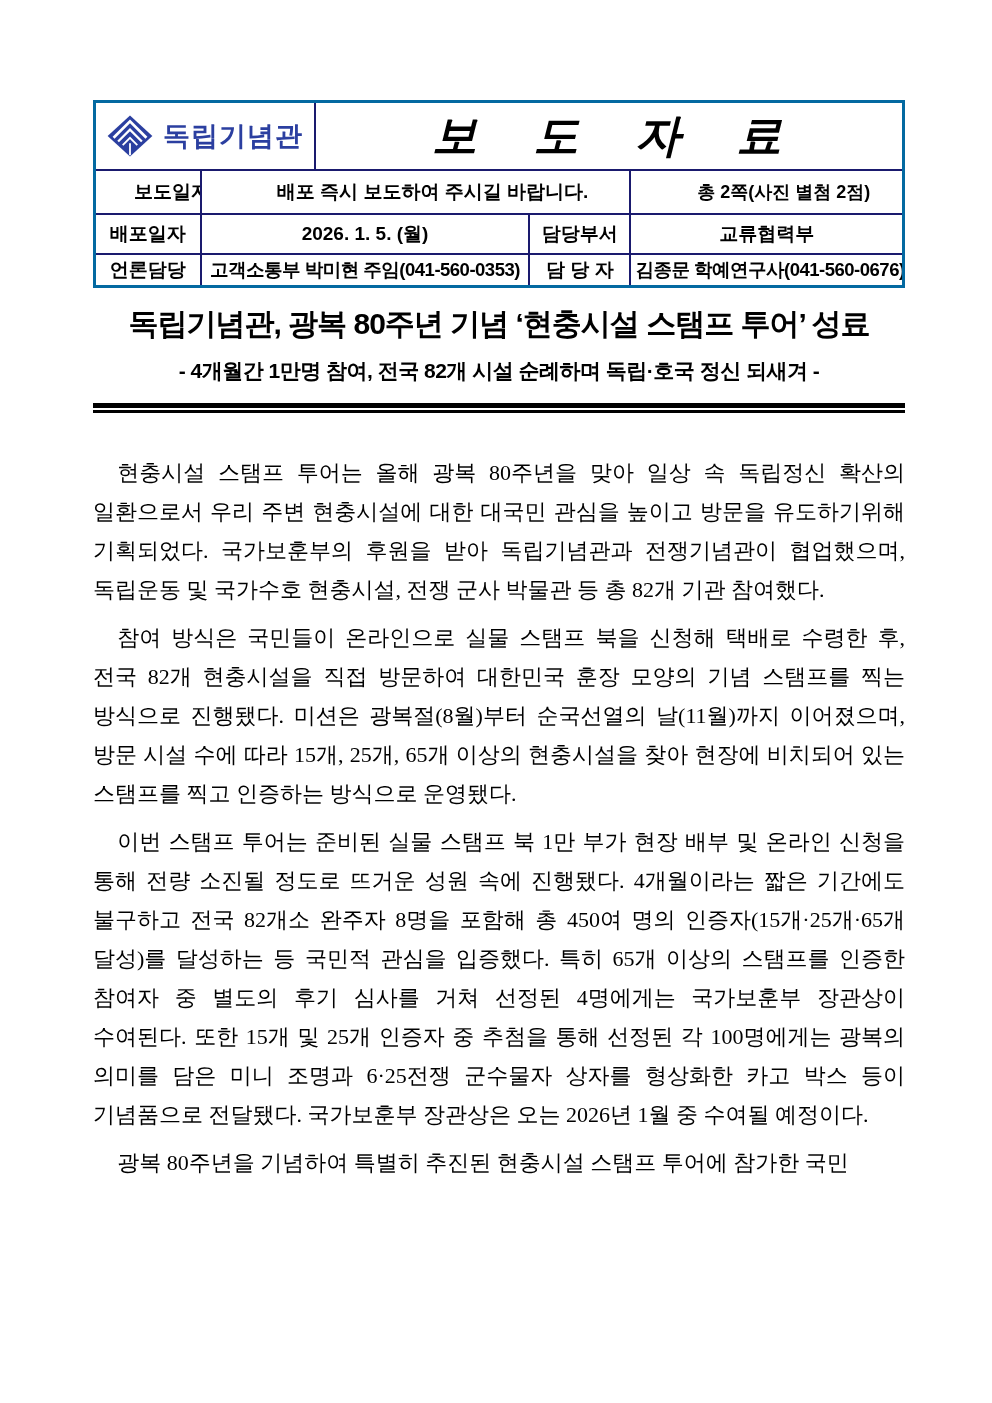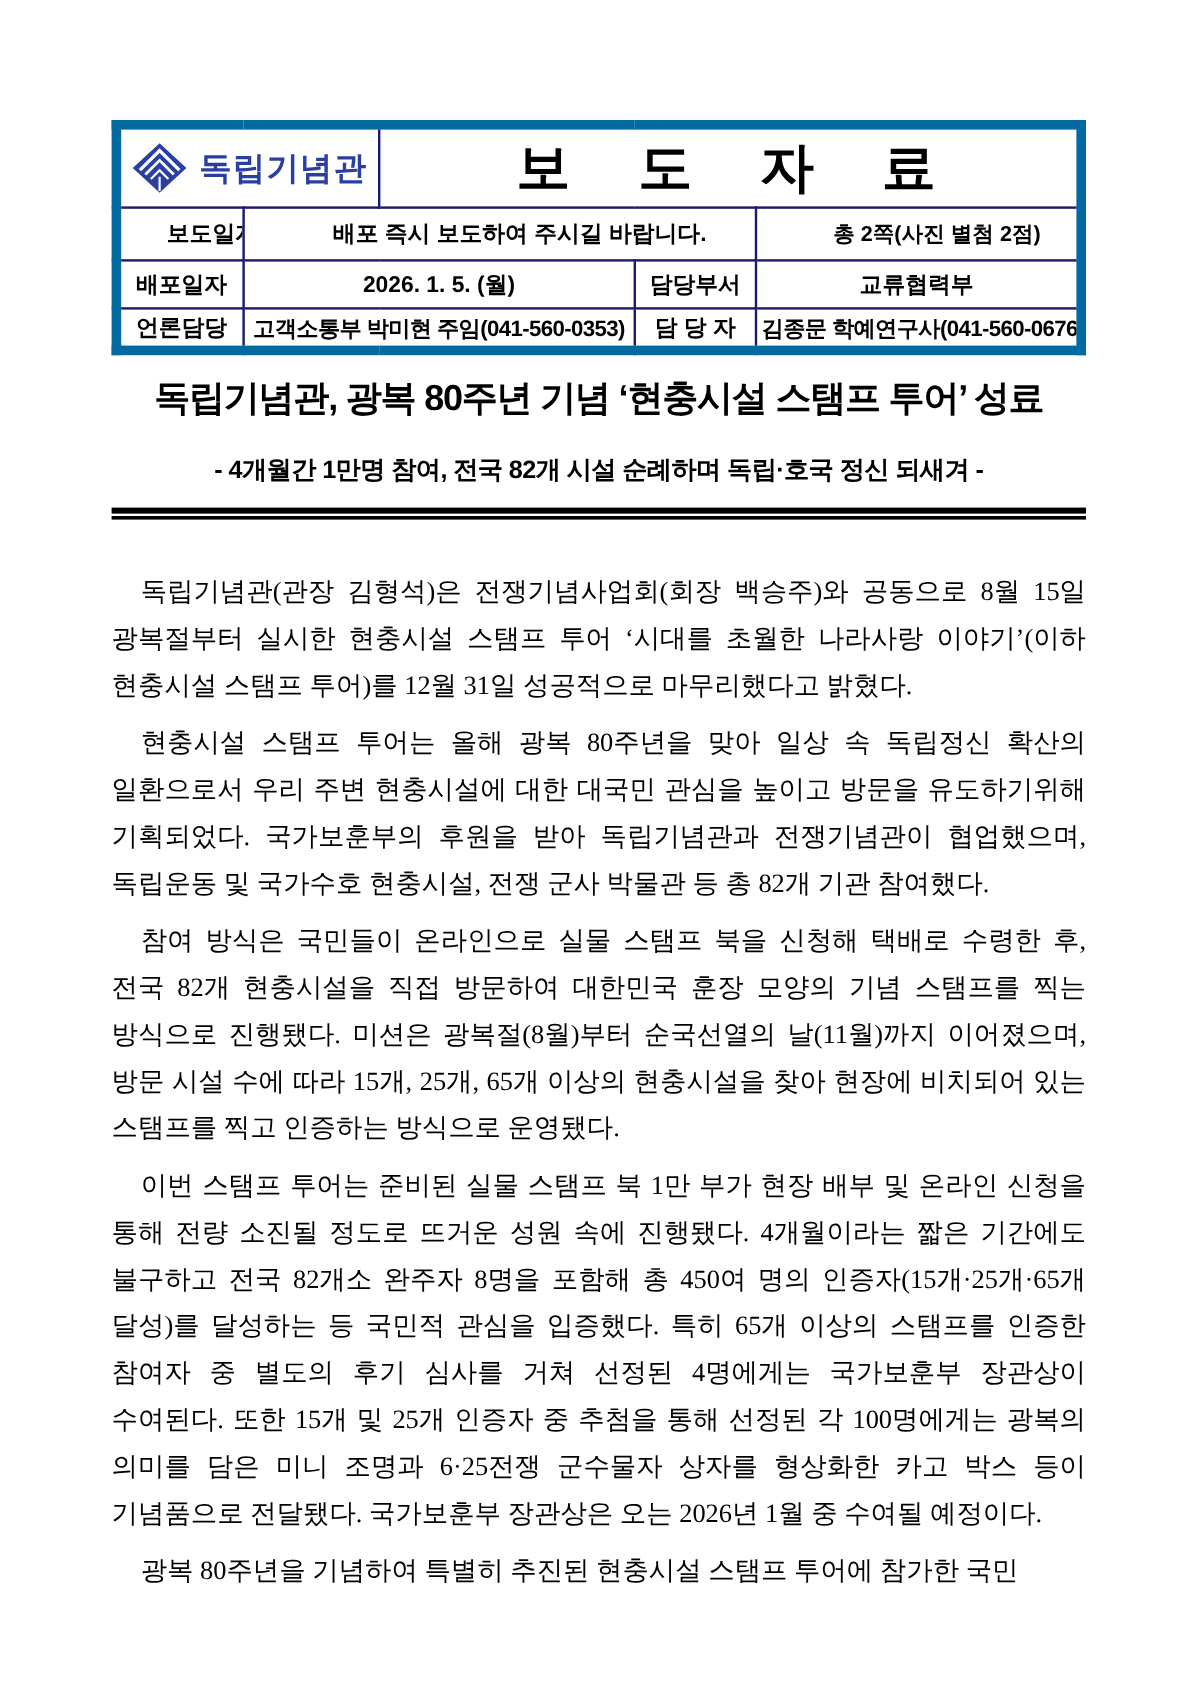--- a/index.html
+++ b/index.html
@@ -16,21 +16,21 @@
     left: 93px;
     top: 100px;
     width: 812px;
   }
 
   
   table.header-table {
     width: 100%;
     border-collapse: collapse;
     table-layout: fixed;
-    border: 8px solid #0369a1;
+    border: 3px solid #0369a1;
   }
   table.header-table td {
     border: 2px solid #1a1a6e;
     text-align: center;
     vertical-align: middle;
     font-weight: bold;
     font-size: 19px;
     padding: 2px 4px;
     overflow: hidden;
     white-space: nowrap;
@@ -52,35 +52,36 @@
     font-size: 27px;
     font-weight: bold;
     color: #2b3fa0;
     letter-spacing: 1px;
   }
   .doc-type-cell {
     font-size: 45px !important;
     font-weight: bold;
     letter-spacing: 22px;
     padding-left: 22px !important;
+    font-style: italic;
   }
   .cell-small { font-size: 18px !important; }
   .cell-phone { font-size: 18.5px !important; letter-spacing: -0.5px; margin-top: 21px; }
 
   
   .headline {
     margin-top: 16px;
     text-align: center;
     font-size: 30px;
     font-weight: bold;
     letter-spacing: -1px;
     white-space: nowrap;
   }
   .subheadline {
-    margin-top: 24px;
+    margin-top: 12px;
     text-align: center;
     font-size: 21px;
     font-weight: bold;
     letter-spacing: -0.5px;
     white-space: nowrap;
   }
 
   
   .double-rule {
     margin-top: 18px;
@@ -151,20 +152,19 @@
     </tr>
   </tbody>
     </table>
 
   <div class="headline">독립기념관, 광복 80주년 기념 ‘현충시설 스탬프 투어’ 성료</div>
   <div class="subheadline">- 4개월간 1만명 참여, 전국 82개 시설 순례하며 독립·호국 정신 되새겨 -</div>
 
   <div class="double-rule"></div>
 
   <div class="body-text">
-    <p>독립기념관(관장 김형석)은 전쟁기념사업회(회장 백승주)와 공동으로 8월 15일 광복절부터 실시한 현충시설 스탬프 투어 ‘시대를 초월한 나라사랑 이야기’(이하 현충시설 스탬프 투어)를 12월 31일 성공적으로 마무리했다고 밝혔다.</p>
     <p>현충시설 스탬프 투어는 올해 광복 80주년을 맞아 일상 속 독립정신 확산의 일환으로서 우리 주변 현충시설에 대한 대국민 관심을 높이고 방문을 유도하기위해 기획되었다. 국가보훈부의 후원을 받아 독립기념관과 전쟁기념관이 협업했으며, 독립운동 및 국가수호 현충시설, 전쟁 군사 박물관 등 총 82개 기관 참여했다.</p>
     <p>참여 방식은 국민들이 온라인으로 실물 스탬프 북을 신청해 택배로 수령한 후, 전국 82개 현충시설을 직접 방문하여 대한민국 훈장 모양의 기념 스탬프를 찍는 방식으로 진행됐다. 미션은 광복절(8월)부터 순국선열의 날(11월)까지 이어졌으며, 방문 시설 수에 따라 15개, 25개, 65개 이상의 현충시설을 찾아 현장에 비치되어 있는 스탬프를 찍고 인증하는 방식으로 운영됐다.</p>
     <p>이번 스탬프 투어는 준비된 실물 스탬프 북 1만 부가 현장 배부 및 온라인 신청을 통해 전량 소진될 정도로 뜨거운 성원 속에 진행됐다. 4개월이라는 짧은 기간에도 불구하고 전국 82개소 완주자 8명을 포함해 총 450여 명의 인증자(15개·25개·65개 달성)를 달성하는 등 국민적 관심을 입증했다. 특히 65개 이상의 스탬프를 인증한 참여자 중 별도의 후기 심사를 거쳐 선정된 4명에게는 국가보훈부 장관상이 수여된다. 또한 15개 및 25개 인증자 중 추첨을 통해 선정된 각 100명에게는 광복의 의미를 담은 미니 조명과 6·25전쟁 군수물자 상자를 형상화한 카고 박스 등이 기념품으로 전달됐다. 국가보훈부 장관상은 오는 2026년 1월 중 수여될 예정이다.</p>
     <p>광복 80주년을 기념하여 특별히 추진된 현충시설 스탬프 투어에 참가한 국민</p>
   </div>
 
 </div>
 
 </body></html>

